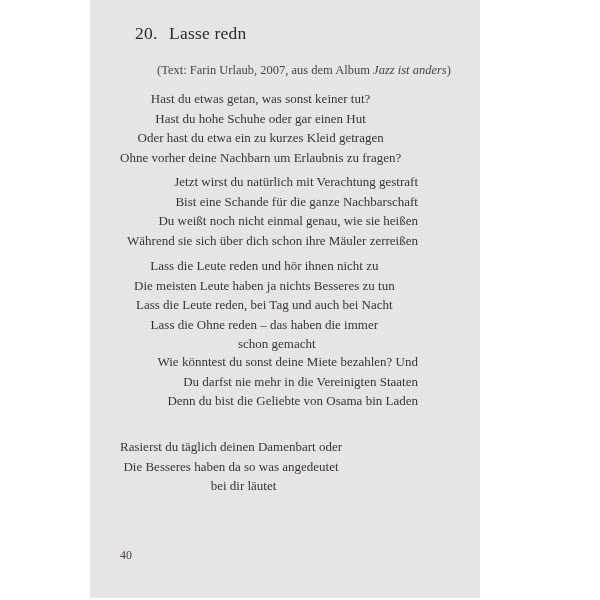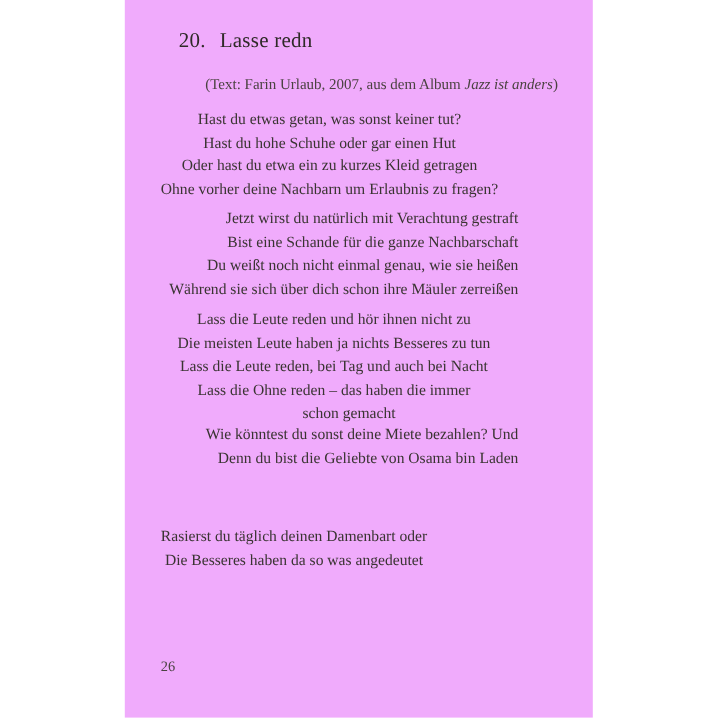--- a/index.html
+++ b/index.html
@@ -1,19 +1,19 @@
 <!DOCTYPE html>
 <html><head>
   <meta charset="utf-8">
   <style>
     html, body { margin: 0; padding: 0; background: #ffffff; }
     body { width: 600px; height: 600px; position: relative; overflow: hidden; }
     .page {
-      position: absolute; left: 104px; top: 0; width: 390px; height: 598px;
-      background: #f0abfc;
+      position: absolute; left: 90px; top: 0; width: 390px; height: 598px;
+      background: #e5e5e5;
       font-family: "DejaVu Serif", "Liberation Serif", serif;
       color: #3a3432;
     }
     .title {
       position: absolute; left: 45px; top: 23px;
       font-size: 17.5px; letter-spacing: 0.2px; color: #2f2a28;
       font-family: "Liberation Serif", serif;
     }
     .title .num { margin-right: 7px; }
     .subtitle {
@@ -62,22 +62,24 @@
   <div class="stanza left" style="top:256px;margin-left:14px;">
     <span class="line">Lass die Leute reden und hör ihnen nicht zu</span>
     <span class="line">Die meisten Leute haben ja nichts Besseres zu tun</span>
     <span class="line">Lass die Leute reden, bei Tag und auch bei Nacht</span>
     <span class="line">Lass die Ohne reden – das haben die immer</span>
     <span class="line indent">schon gemacht</span>
   </div>
 
   <div class="stanza right" style="top:352px;">
     <span class="line">Wie könntest du sonst deine Miete bezahlen? Und</span>
+    <span class="line">Du darfst nie mehr in die Vereinigten Staaten</span>
     <span class="line">Denn du bist die Geliebte von Osama bin Laden</span>
   </div>
 
   <div class="stanza left" style="top:437px;">
     <span class="line">Rasierst du täglich deinen Damenbart oder</span>
     <span class="line">Die Besseres haben da so was angedeutet</span>
+    <span class="line indent">bei dir läutet</span>
   </div>
 
-  <div class="page-number">26</div>
+  <div class="page-number">40</div>
 </div>
 
 </body></html>

